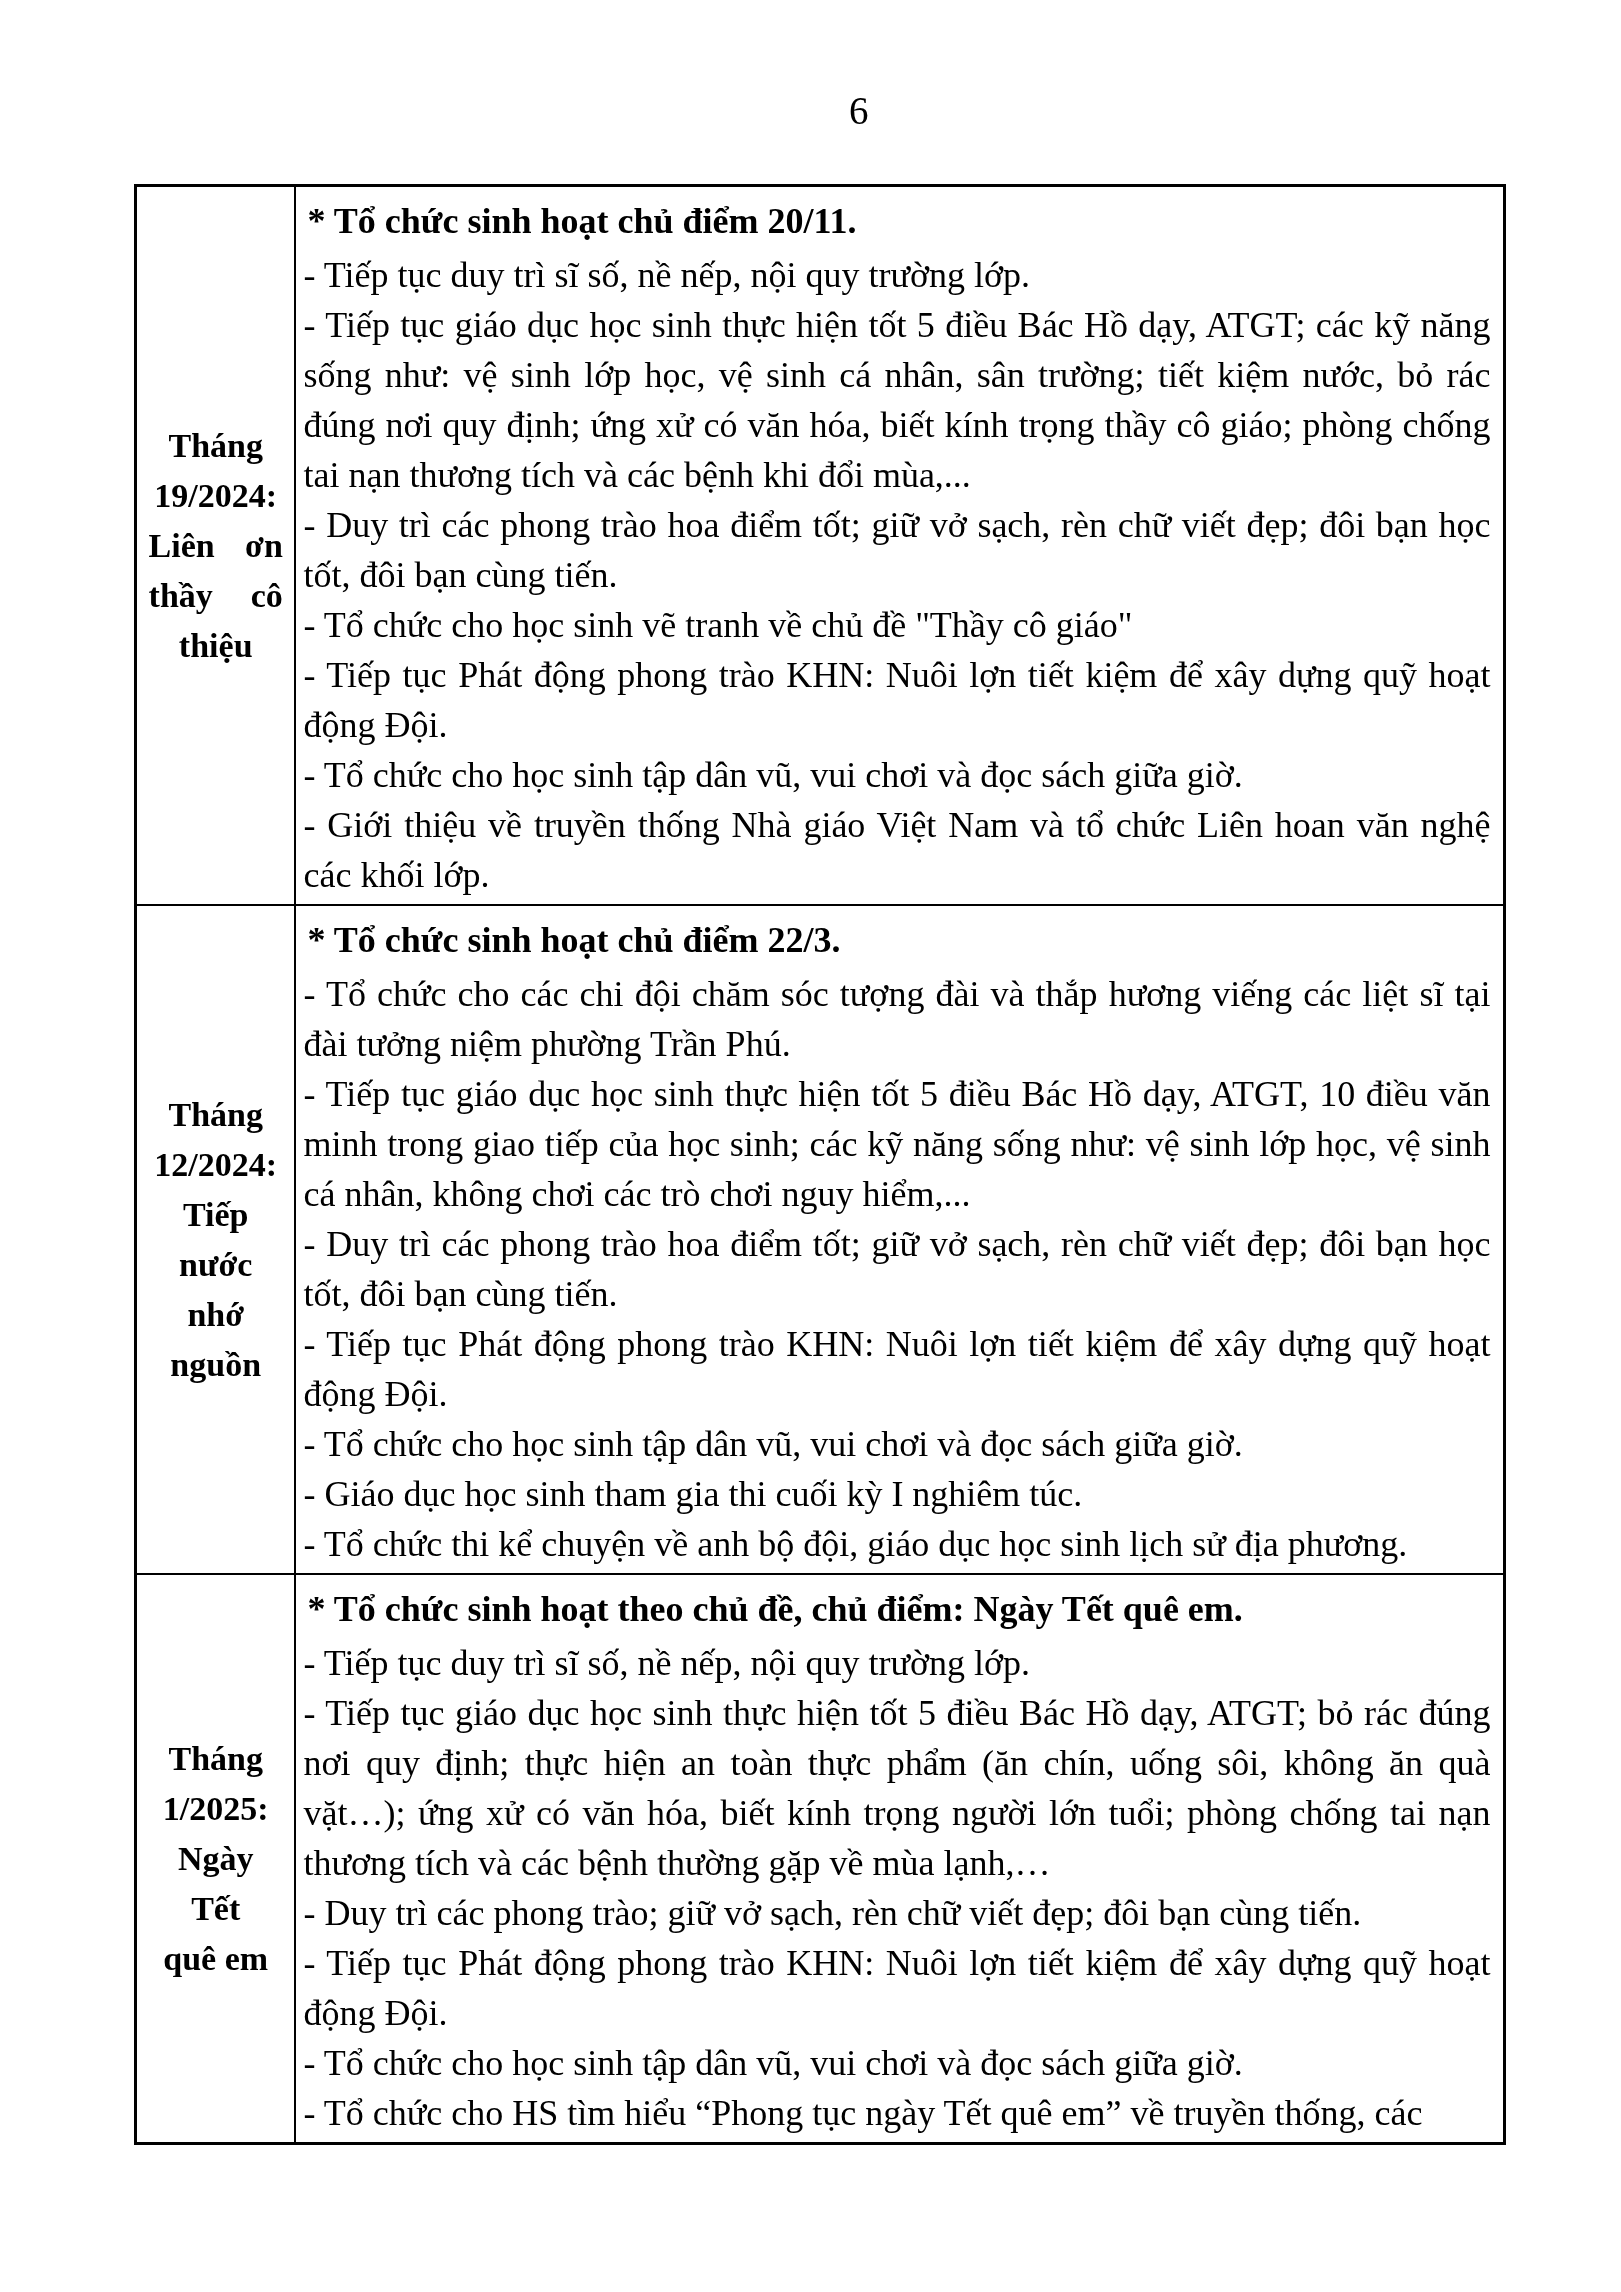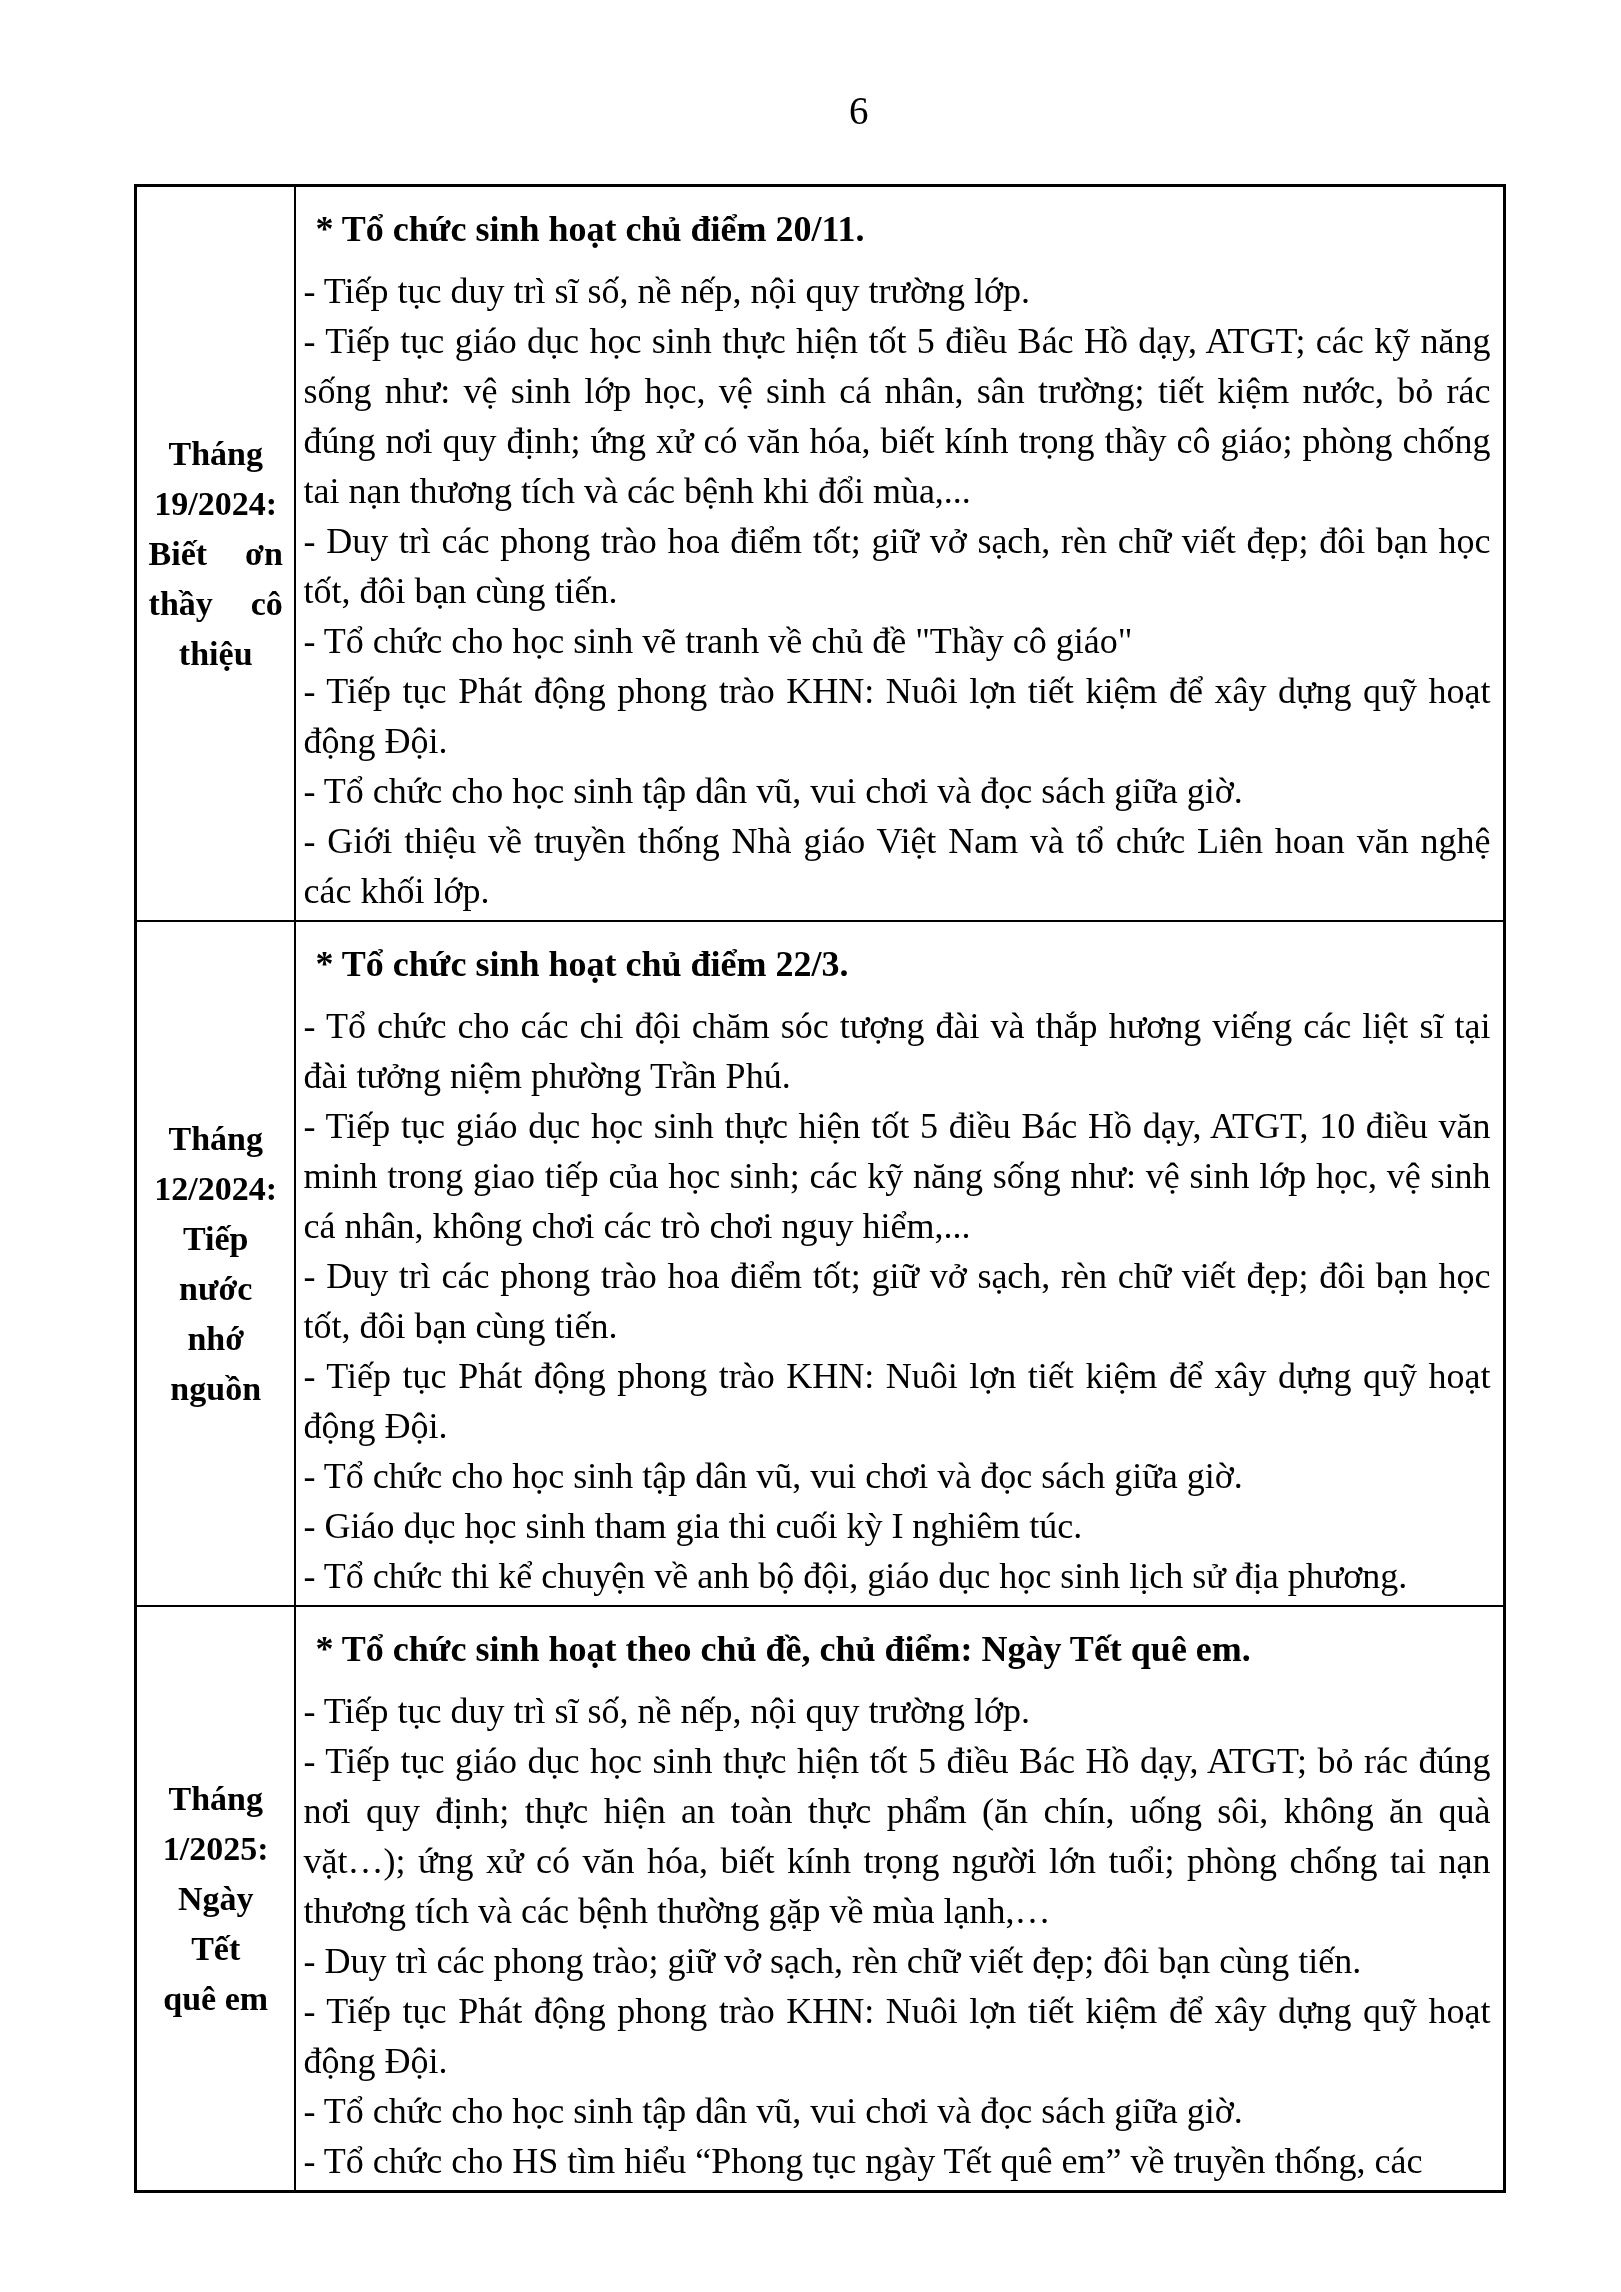--- a/index.html
+++ b/index.html
@@ -58,21 +58,21 @@
     text-align: justify;
     text-align-last: justify;
     white-space: normal;
   }
   td.activities-cell {
     padding: 4.5px 12.5px 4.5px 8px;
     font-size: 36px;
     line-height: 50px;
   }
   .activity-header {
-    margin: 12px;
+    margin: 4px;
     font-weight: bold;
     text-align: justify;
   }
   .activity-item {
     margin: 0;
     text-align: justify;
   }
 </style>
 </head>
 <body>
@@ -85,21 +85,21 @@
     <colgroup>
       <col style="width:159px">
       <col>
     </colgroup>
 
     <tbody>
         <tr style="height:702px">
       <td class="month-cell">
         <div class="month-line">Tháng</div>
         <div class="month-line">19/2024:</div>
-        <div class="month-line spread">Biết ơn</div>
+        <div class="month-line spread">Liên ơn</div>
         <div class="month-line spread">thầy cô</div>
         <div class="month-line">thiệu</div>
       </td>
       <td class="activities-cell">
         <p class="activity-header">* Tổ chức sinh hoạt chủ điểm 20/11.</p>
         <p class="activity-item">- Tiếp tục duy trì sĩ số, nề nếp, nội quy trường lớp.</p>
         <p class="activity-item">- Tiếp tục giáo dục học sinh thực hiện tốt 5 điều Bác Hồ dạy, ATGT; các kỹ năng sống như: vệ sinh lớp học, vệ sinh cá nhân, sân trường; tiết kiệm nước, bỏ rác đúng nơi quy định; ứng xử có văn hóa, biết kính trọng thầy cô giáo; phòng chống tai nạn thương tích và các bệnh khi đổi mùa,...</p>
         <p class="activity-item">- Duy trì các phong trào hoa điểm tốt; giữ vở sạch, rèn chữ viết đẹp; đôi bạn học tốt, đôi bạn cùng tiến.</p>
         <p class="activity-item">- Tổ chức cho học sinh vẽ tranh về chủ đề "Thầy cô giáo"</p>
         <p class="activity-item">- Tiếp tục Phát động phong trào KHN: Nuôi lợn tiết kiệm để xây dựng quỹ hoạt động Đội.</p>

